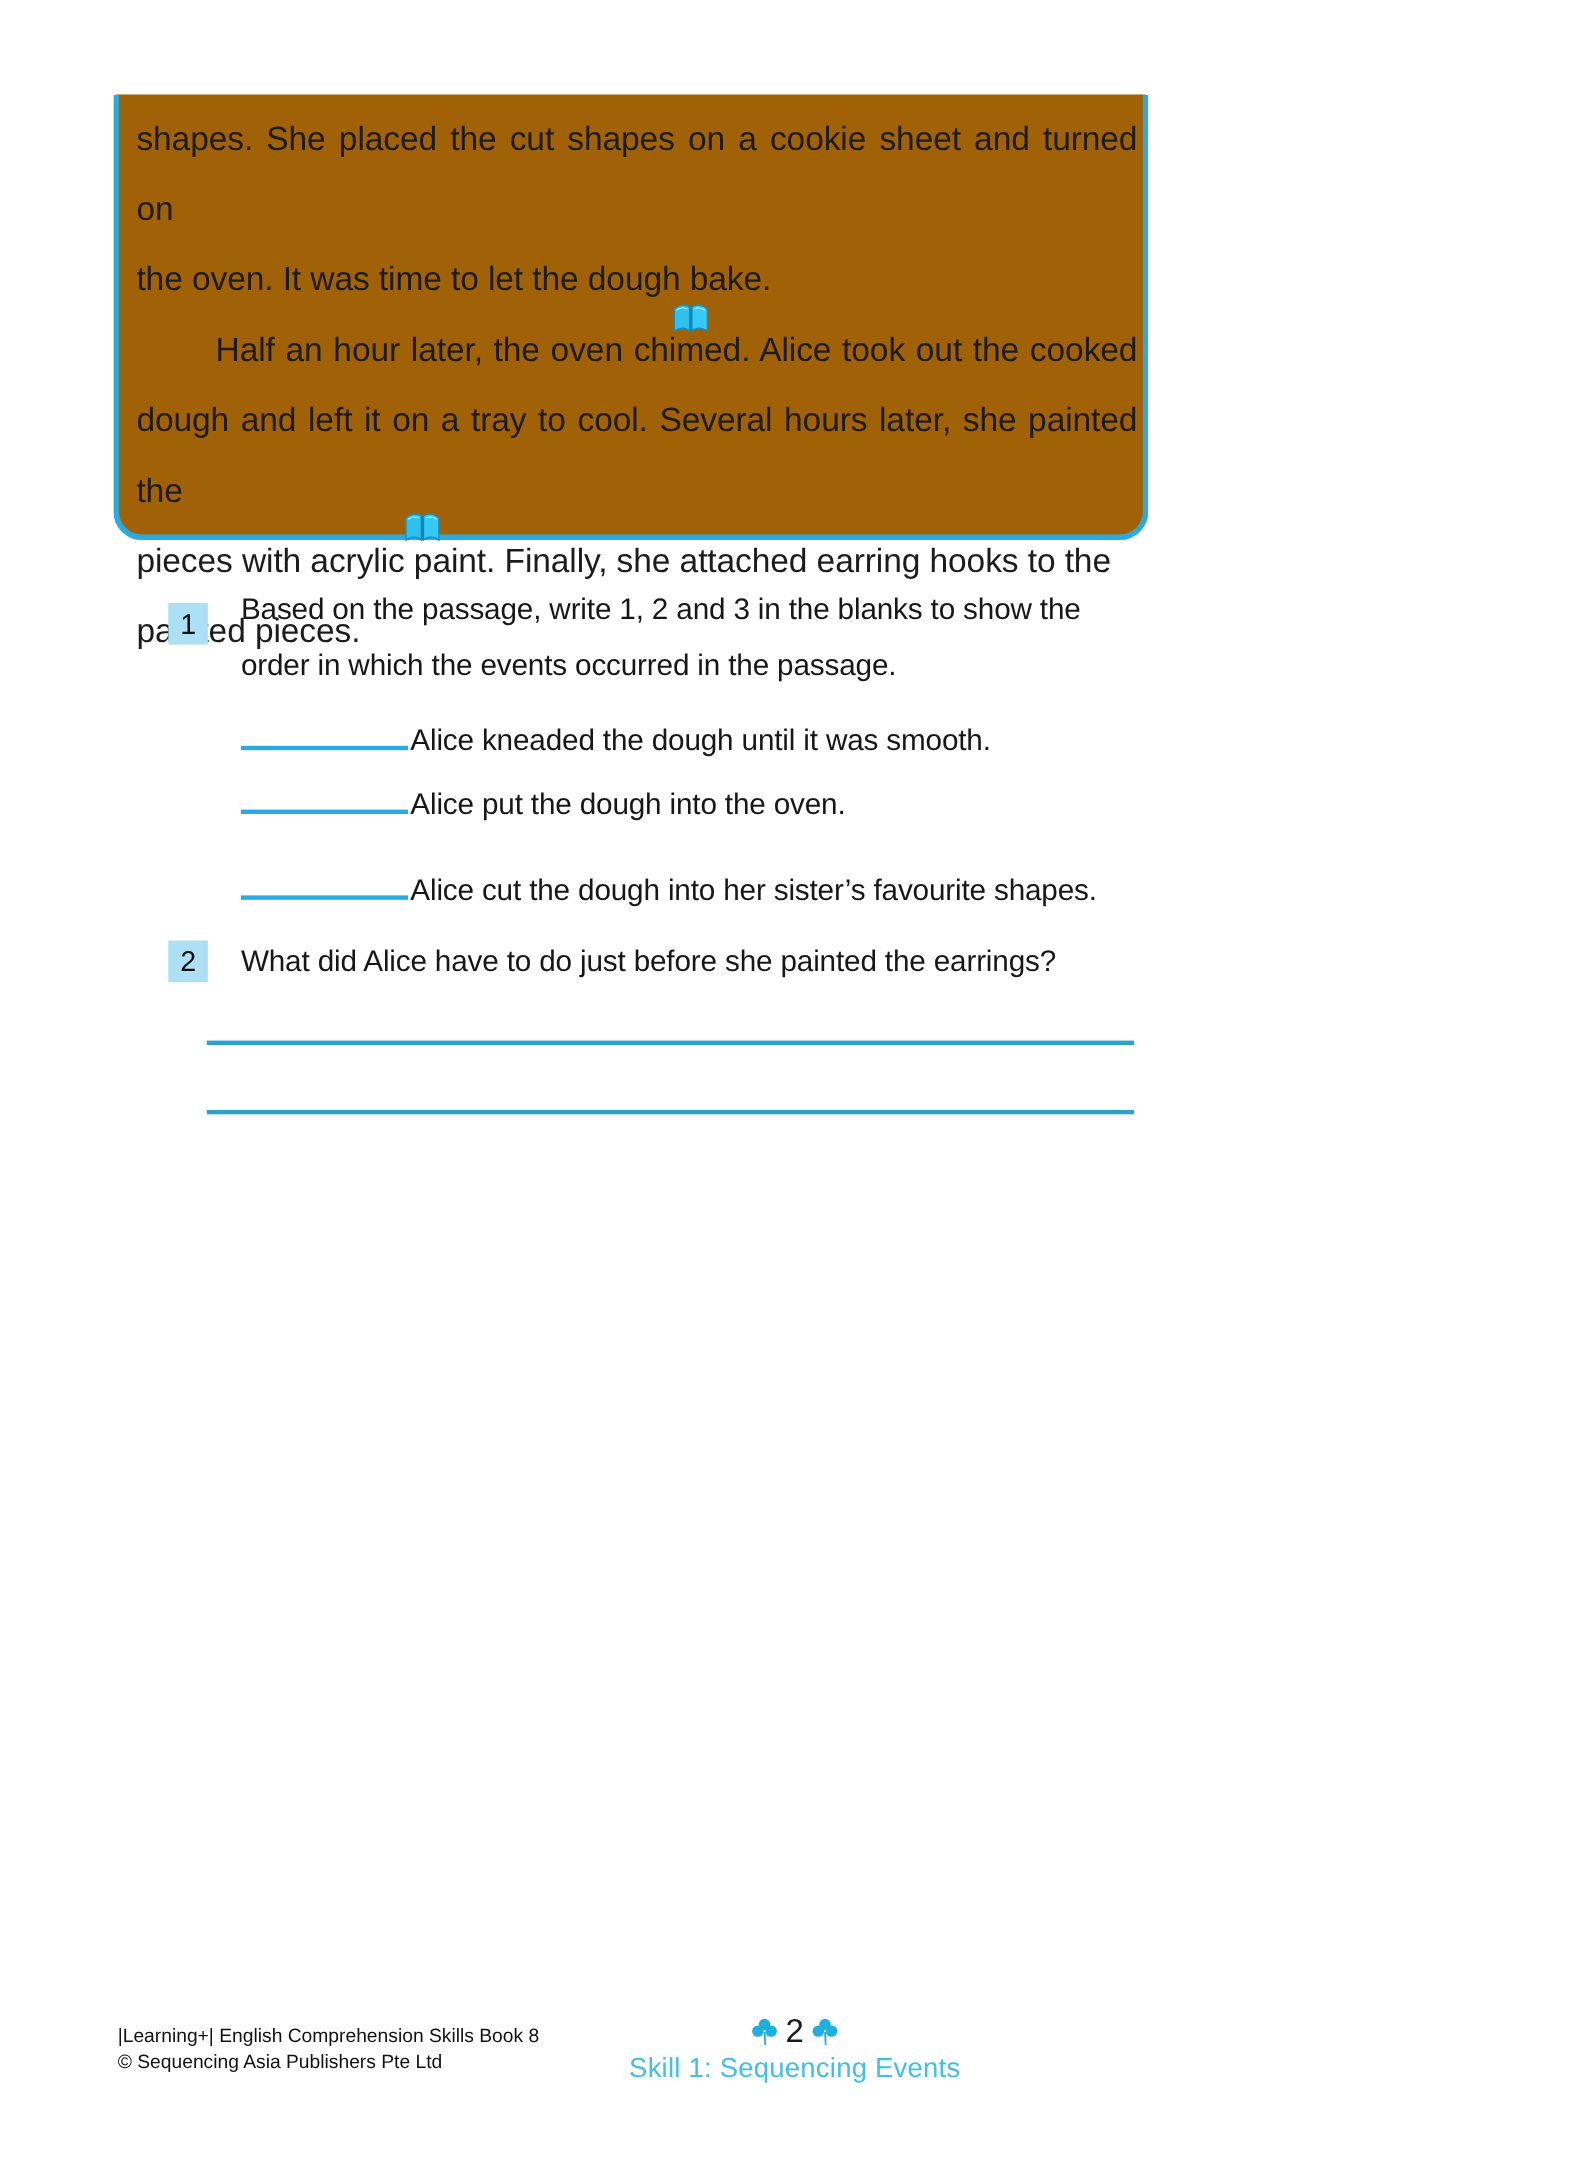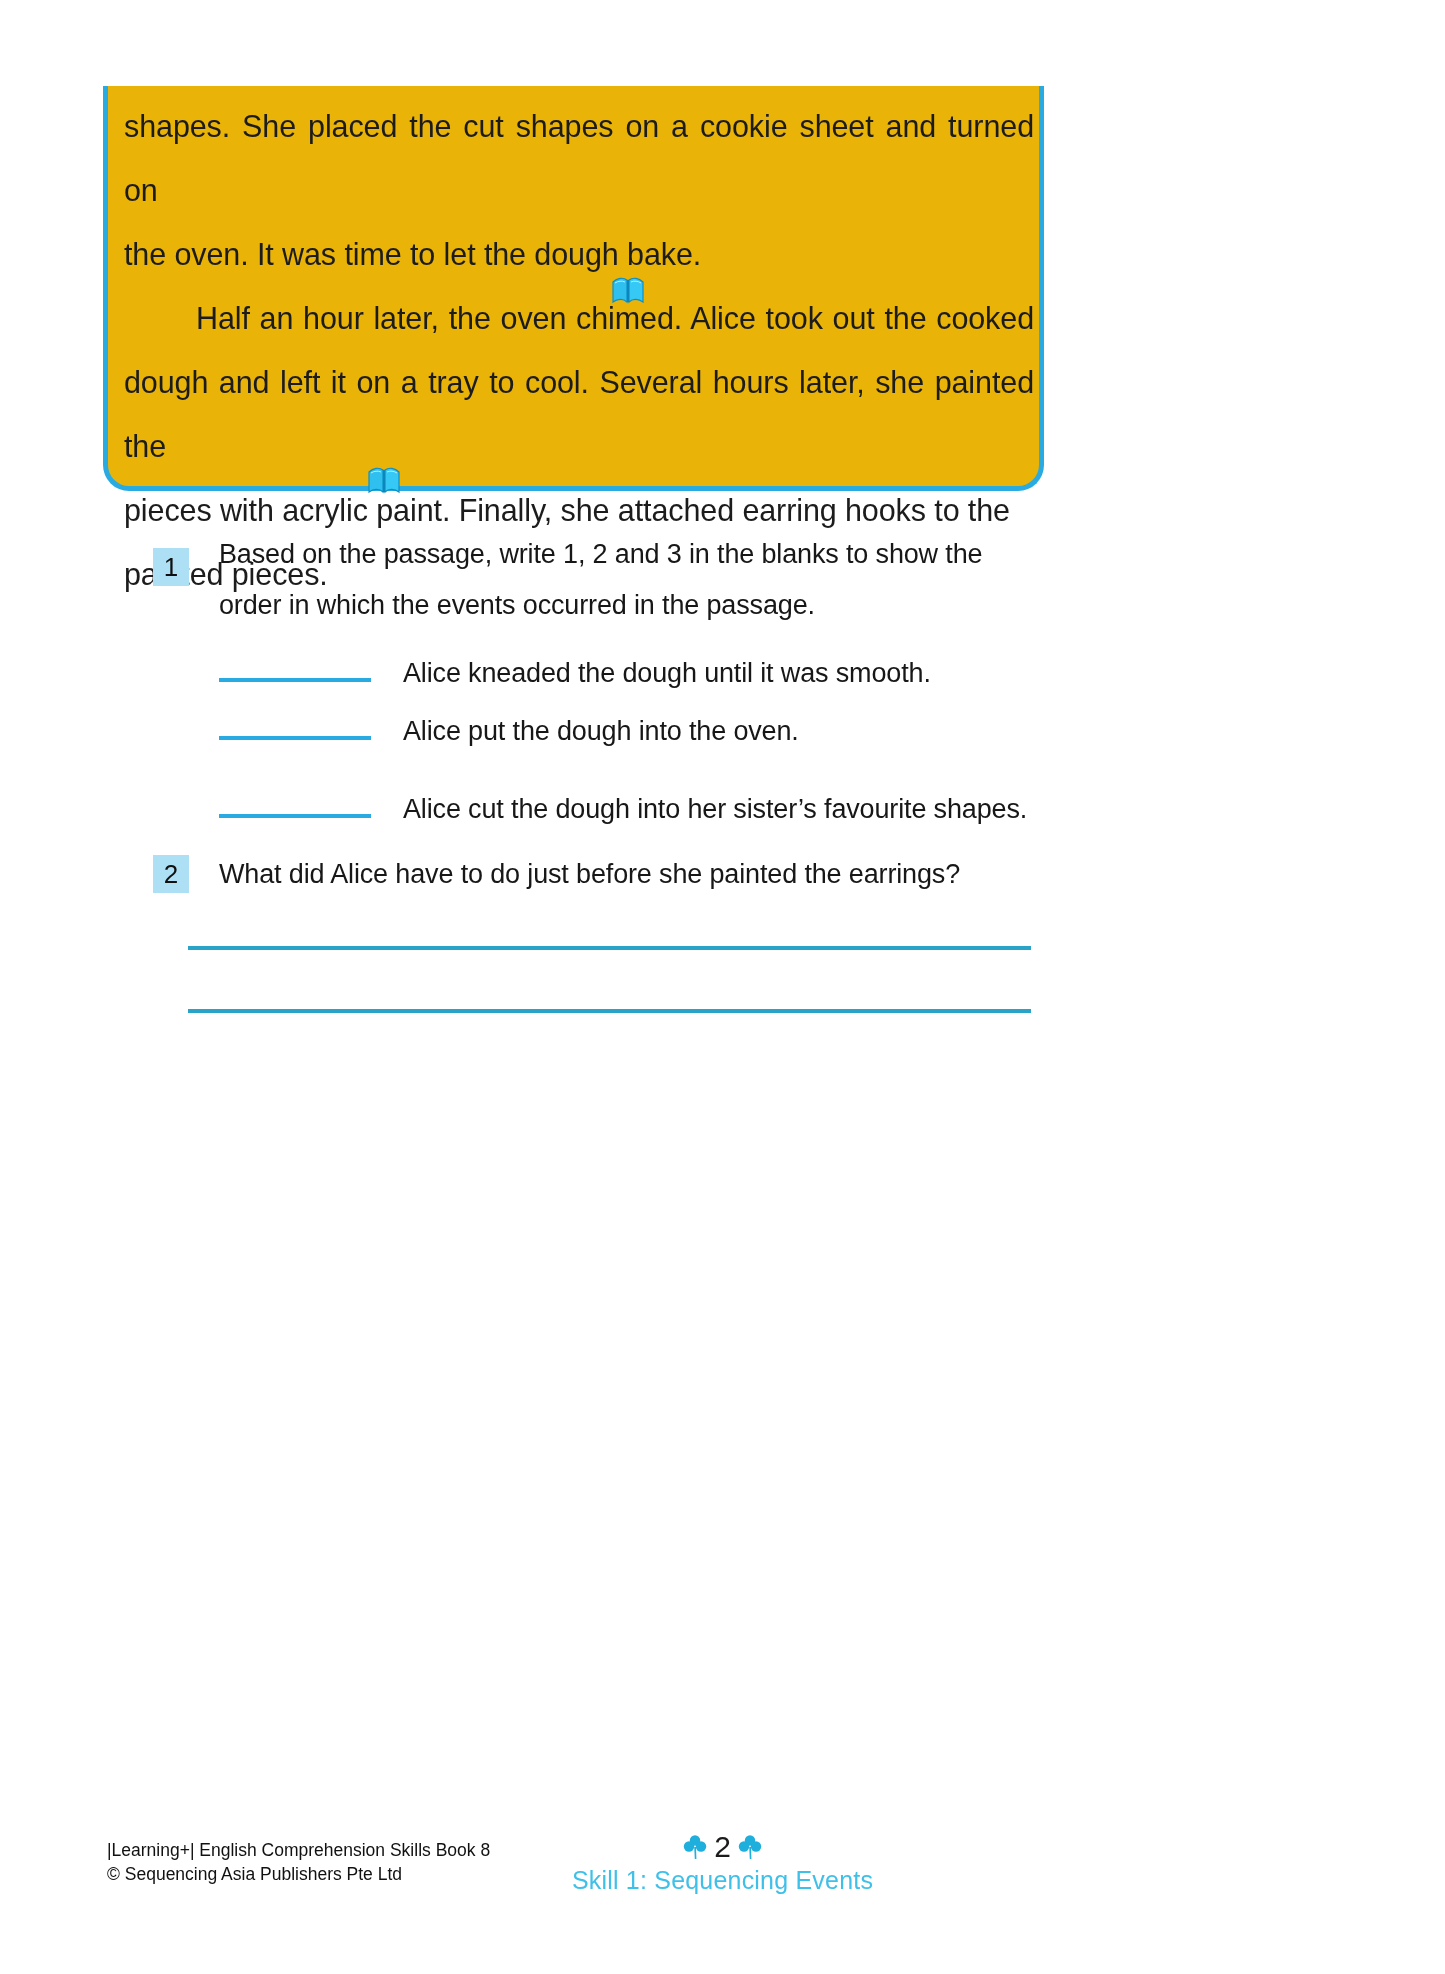--- a/index.html
+++ b/index.html
@@ -29,21 +29,21 @@
   .passage-box {
     position: absolute;
     left: 103px;
     top: 86px;
     width: 941px;
     height: 405px;
     border: 5px solid #29ABE2;
     border-top: none;
     border-radius: 0 0 26px 26px;
     box-sizing: border-box;
-    background: #eab308;
+    background: #a16207;
   }
   .passage-inner {
     position: absolute;
     left: 16px;
     top: 8px;
     width: 910px;
   }
   .passage-line {
     font-size: 30.5px;
     line-height: 64px;
@@ -91,21 +91,20 @@
     line-height: 37px;
     color: #171717;
     letter-spacing: -0.15px;
   }
 
   
   .seq-row {
     position: absolute;
     display: flex;
     align-items: baseline;
-    gap: 30px;
   }
   .seq-blank {
     display: inline-block;
     width: 152px;
     border-bottom: 4px solid #29ABE2;
     height: 26px;
     margin-right: 2px;
   }
   .seq-label {
     font-size: 27px;

